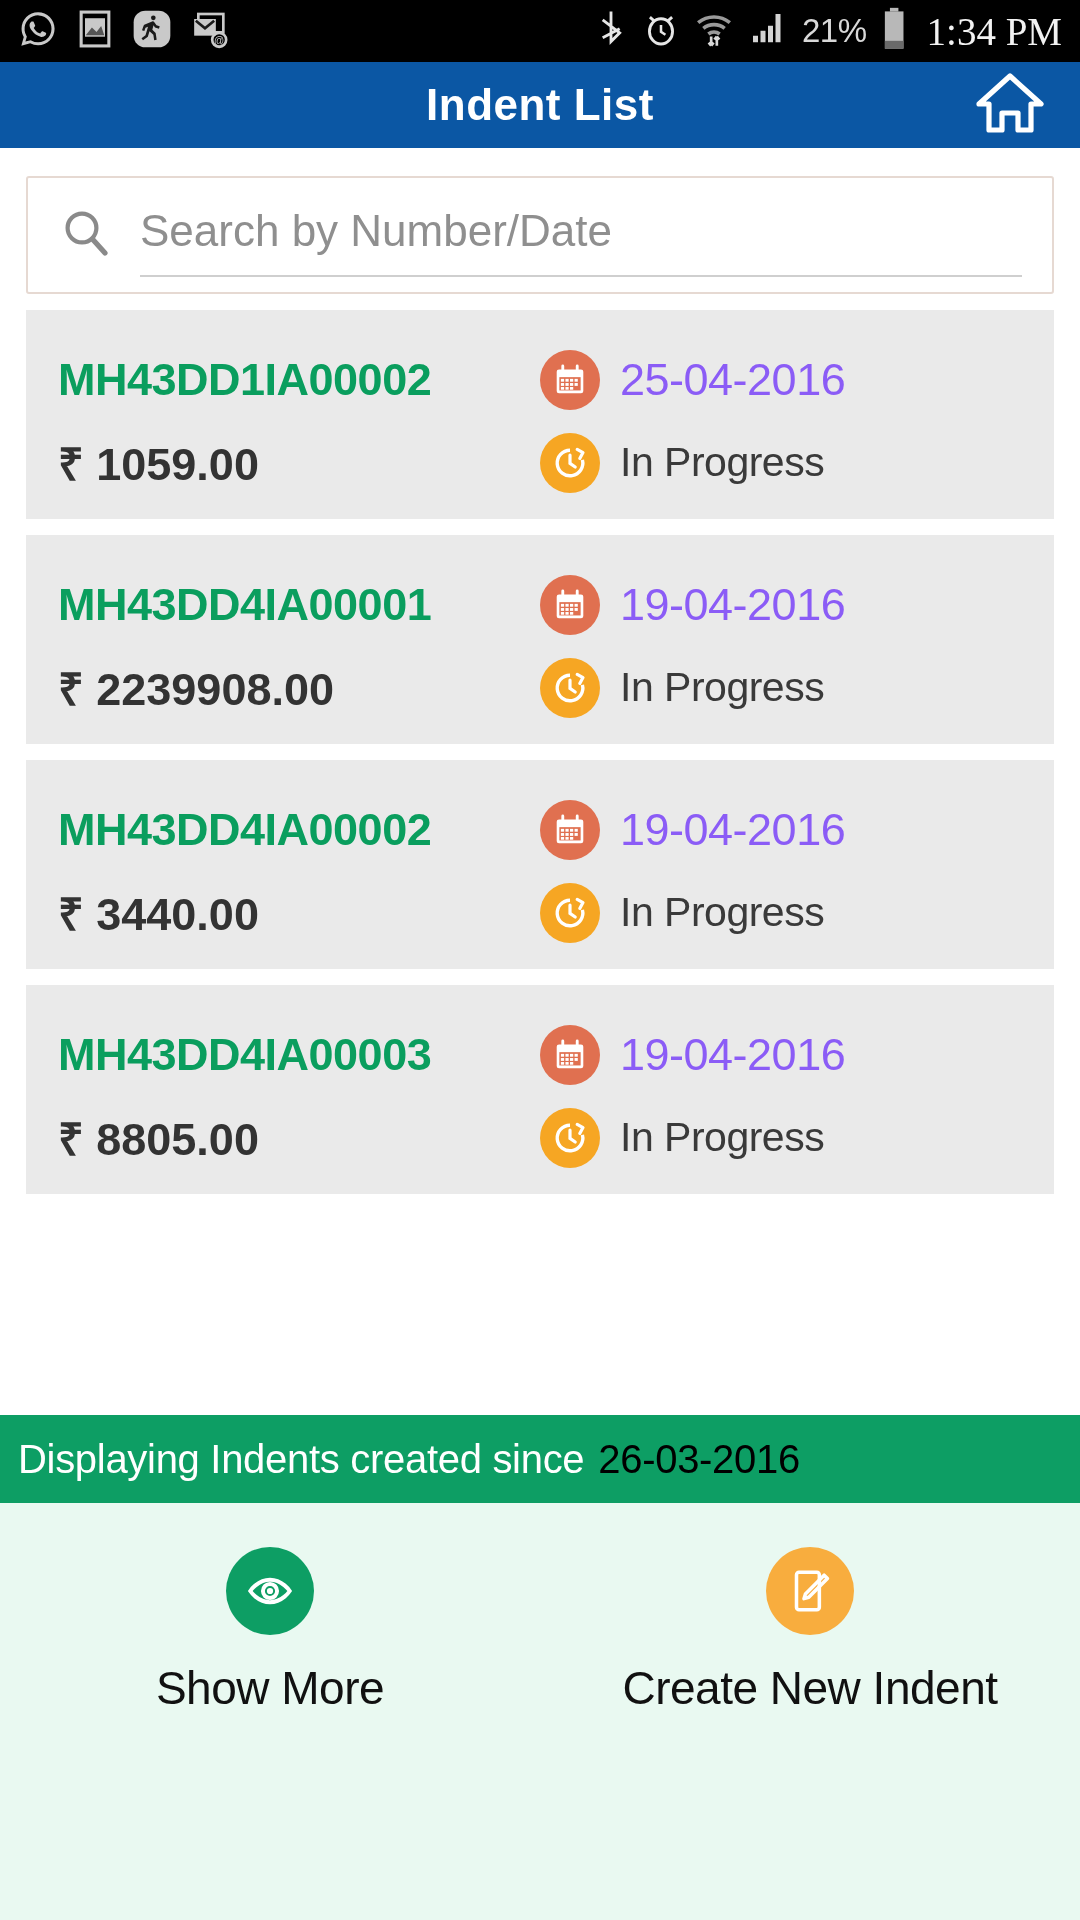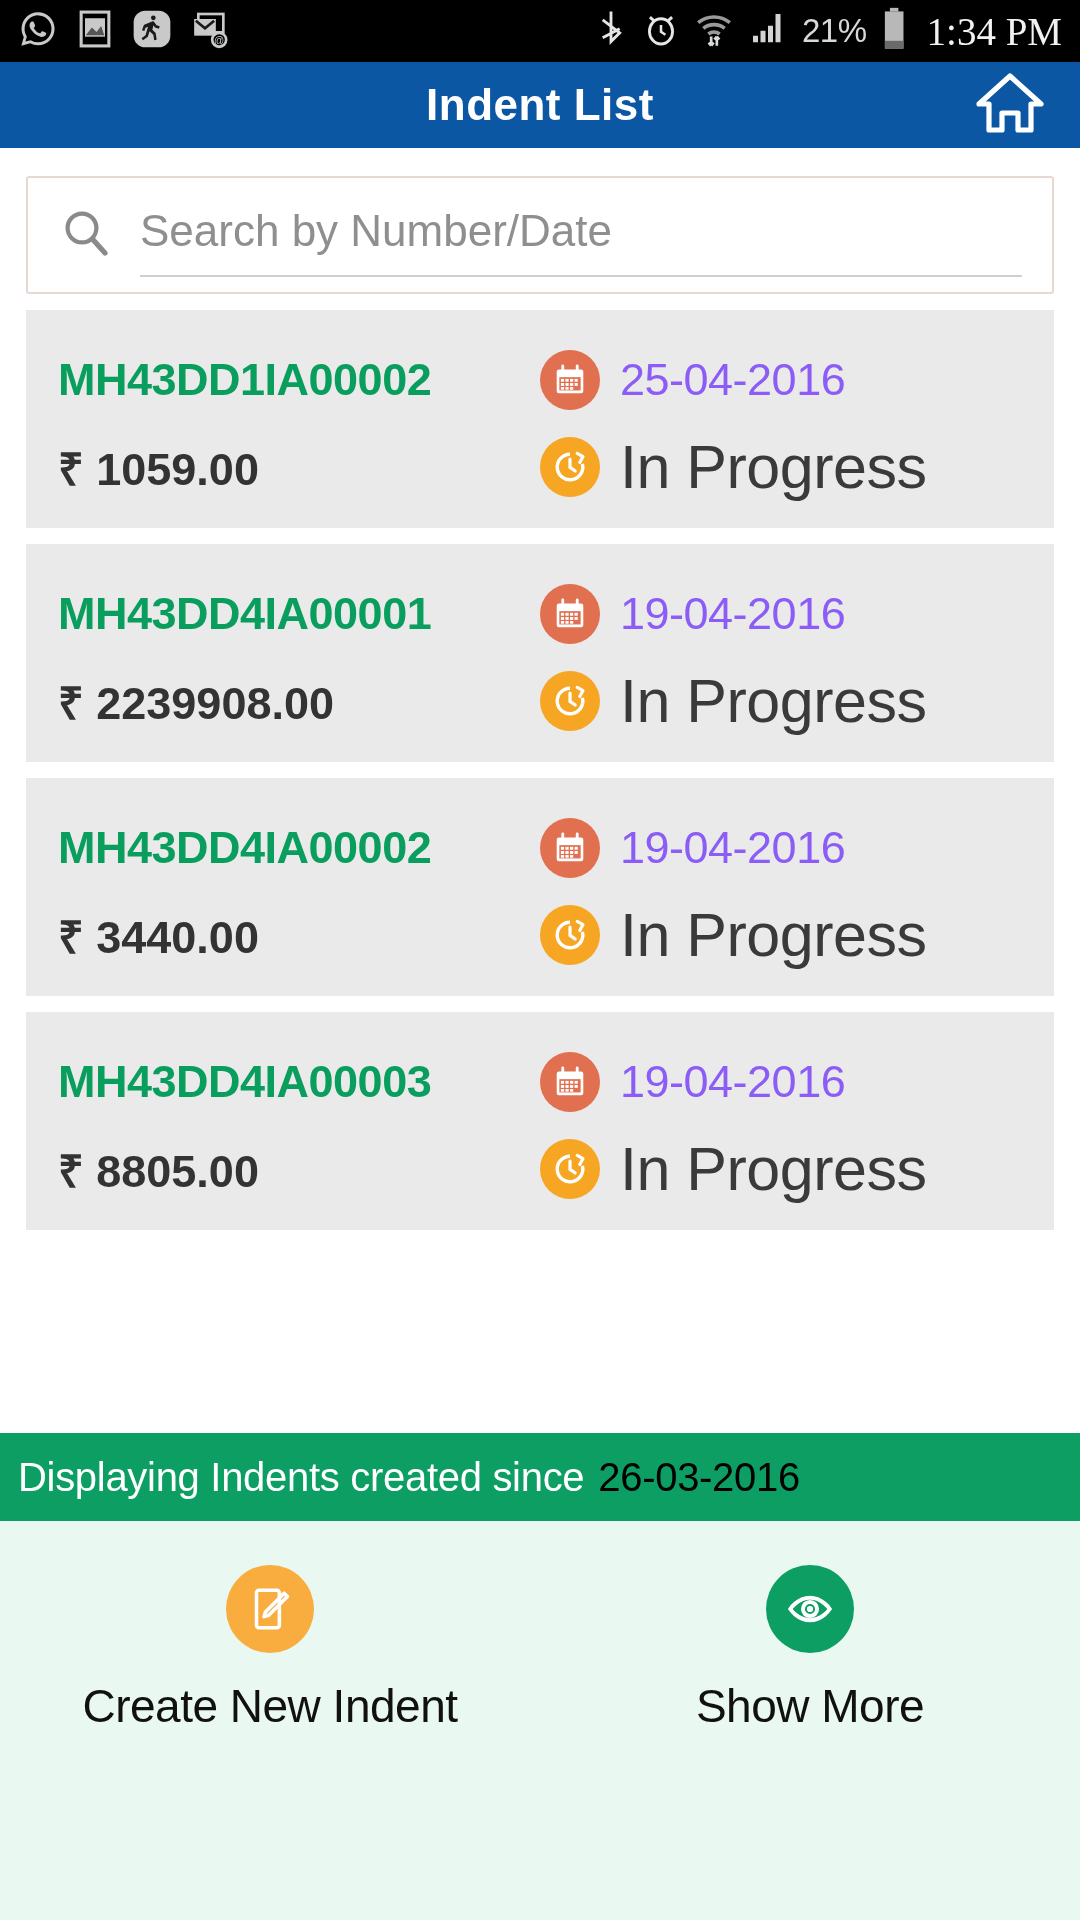--- a/index.html
+++ b/index.html
@@ -54,21 +54,21 @@
   .card {
     background:#eaeaea; margin-bottom:16px; padding:40px 32px 26px 32px;
   }
   .card-row { display:flex; align-items:center; }
   .card-row.top { margin-bottom:22px; }
   .col-left { width:50%; display:flex; align-items:center; }
   .col-right { width:50%; display:flex; align-items:center; }
   .indent-no { color:#0a9e5e; font-size:45px; font-weight:bold; letter-spacing:-0.5px; }
   .amount { color:#333333; font-size:45px; letter-spacing:0px;font-weight:bold; }
   .date-txt { color:#8b5cf6; font-size:45px; margin-left:20px; letter-spacing:-0.5px; }
-  .status-txt { color:#3a3a3a; font-size:61px; margin-left:20px; letter-spacing:-0.5px; }
+  .status-txt { color:#3a3a3a; font-size:41px; margin-left:20px; letter-spacing:-0.5px; }
   .badge { flex:none; width:60px; height:60px; border-radius:50%; display:flex; align-items:center; justify-content:center; }
   .badge.cal { background:#e07050; }
   .badge.clock { background:#f6a623; }
 
   
   .banner {
     background:#0d9e64; height:88px; display:flex; align-items:center;
     padding:0 18px; flex:none;
   }
   .banner-text { color:#ffffff; font-size:40px; letter-spacing:-0.3px; }
@@ -375,33 +375,33 @@
 
   </div>
 
   <div class="banner">
     <span class="banner-text">Displaying Indents created since</span>
     <span class="banner-date">26-03-2016</span>
   </div>
 
   <div class="actions">
     <div class="action">
-      <span class="action-ico edit">
-        <svg width="54" height="54" viewBox="0 0 26 26">
-            <rect x="6.5" y="4" width="11" height="18" rx="1.2" fill="none" stroke="#fff" stroke-width="1.7"></rect>
-            <path d="M19.8 5.4l1.6 1.6-9 9-2.3.7.7-2.3z" fill="none" stroke="#fff" stroke-width="1.7" stroke-linejoin="round"></path>
-          </svg>
-      </span>
-      <span class="action-label">Create New Indent</span>
-    </div>
-    <div class="action">
       <span class="action-ico eye">
         <svg width="54" height="54" viewBox="0 0 26 26">
             <path d="M3.5 13S7 7.6 13 7.6 22.5 13 22.5 13 19 18.4 13 18.4 3.5 13 3.5 13z" fill="none" stroke="#fff" stroke-width="1.9"></path>
             <circle cx="13" cy="13" r="3.4" fill="none" stroke="#fff" stroke-width="1.9"></circle>
             <circle cx="13" cy="13" r="1.5" fill="#fff"></circle>
           </svg>
       </span>
       <span class="action-label">Show More</span>
     </div>
+    <div class="action">
+      <span class="action-ico edit">
+        <svg width="54" height="54" viewBox="0 0 26 26">
+            <rect x="6.5" y="4" width="11" height="18" rx="1.2" fill="none" stroke="#fff" stroke-width="1.7"></rect>
+            <path d="M19.8 5.4l1.6 1.6-9 9-2.3.7.7-2.3z" fill="none" stroke="#fff" stroke-width="1.7" stroke-linejoin="round"></path>
+          </svg>
+      </span>
+      <span class="action-label">Create New Indent</span>
+    </div>
   </div>
 
 </div>
 
 </body></html>

